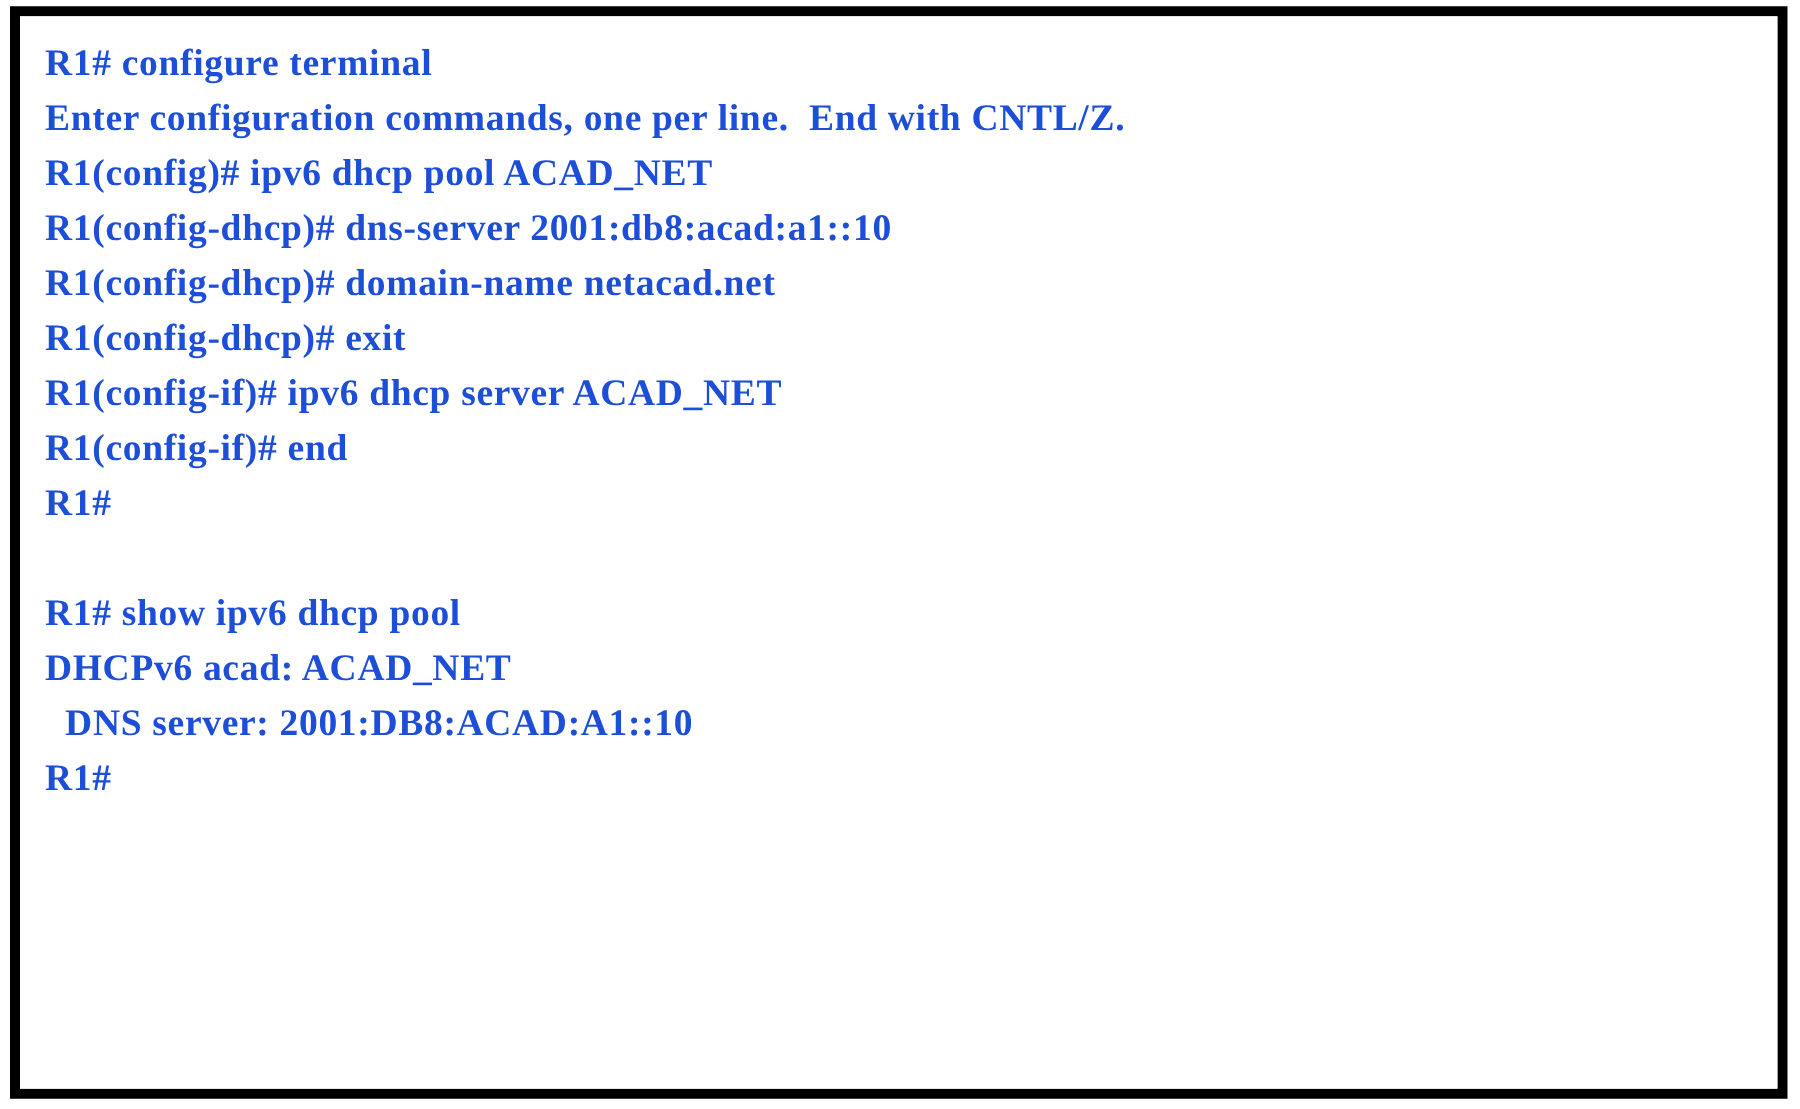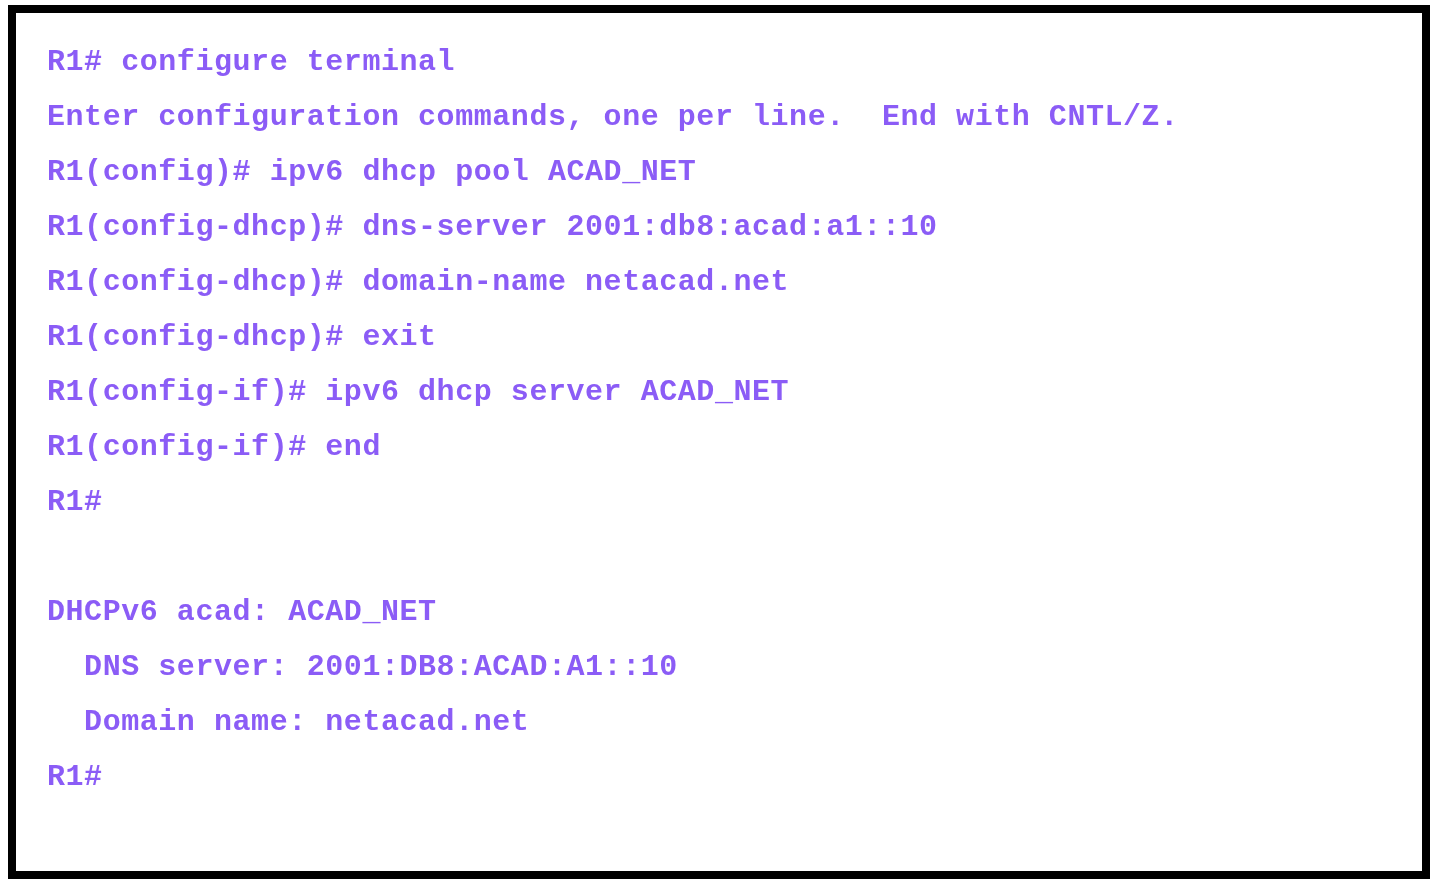--- a/index.html
+++ b/index.html
@@ -43,27 +43,27 @@
     bottom: 0;
     padding: 16px 0 0 20px;
     box-sizing: border-box;
     background: #ffffff;
   }
 
   .cli-line {
     display: block;
     height: 44px;
     line-height: 44px;
-    font-family: Liberation Mono, monospace;
+    font-family: Liberation Serif, serif;
     font-size: 30px;
     font-weight: 700;
     letter-spacing: 0.55px;
-    color: #8b5cf6;
+    color: #1d4ed8;
     white-space: pre;
-    margin: 11px;
+    margin: 0;
     padding: 0;
     -webkit-font-smoothing: none;
   }
 
   .cli-line.blank {
     height: 44px;
   }
 </style>
 </head>
 <body>
@@ -74,19 +74,19 @@
       <div class="cli-line">R1# configure terminal</div>
       <div class="cli-line">Enter configuration commands, one per line.  End with CNTL/Z.</div>
       <div class="cli-line">R1(config)# ipv6 dhcp pool ACAD_NET</div>
       <div class="cli-line">R1(config-dhcp)# dns-server 2001:db8:acad:a1::10</div>
       <div class="cli-line">R1(config-dhcp)# domain-name netacad.net</div>
       <div class="cli-line">R1(config-dhcp)# exit</div>
       <div class="cli-line">R1(config-if)# ipv6 dhcp server ACAD_NET</div>
       <div class="cli-line">R1(config-if)# end</div>
       <div class="cli-line">R1#</div>
       <div class="cli-line blank"></div>
+      <div class="cli-line">R1# show ipv6 dhcp pool</div>
       <div class="cli-line">DHCPv6 acad: ACAD_NET</div>
       <div class="cli-line">  DNS server: 2001:DB8:ACAD:A1::10</div>
-      <div class="cli-line">  Domain name: netacad.net</div>
       <div class="cli-line">R1#</div>
     </div>
   </div>
 </div>
 
 </body></html>

